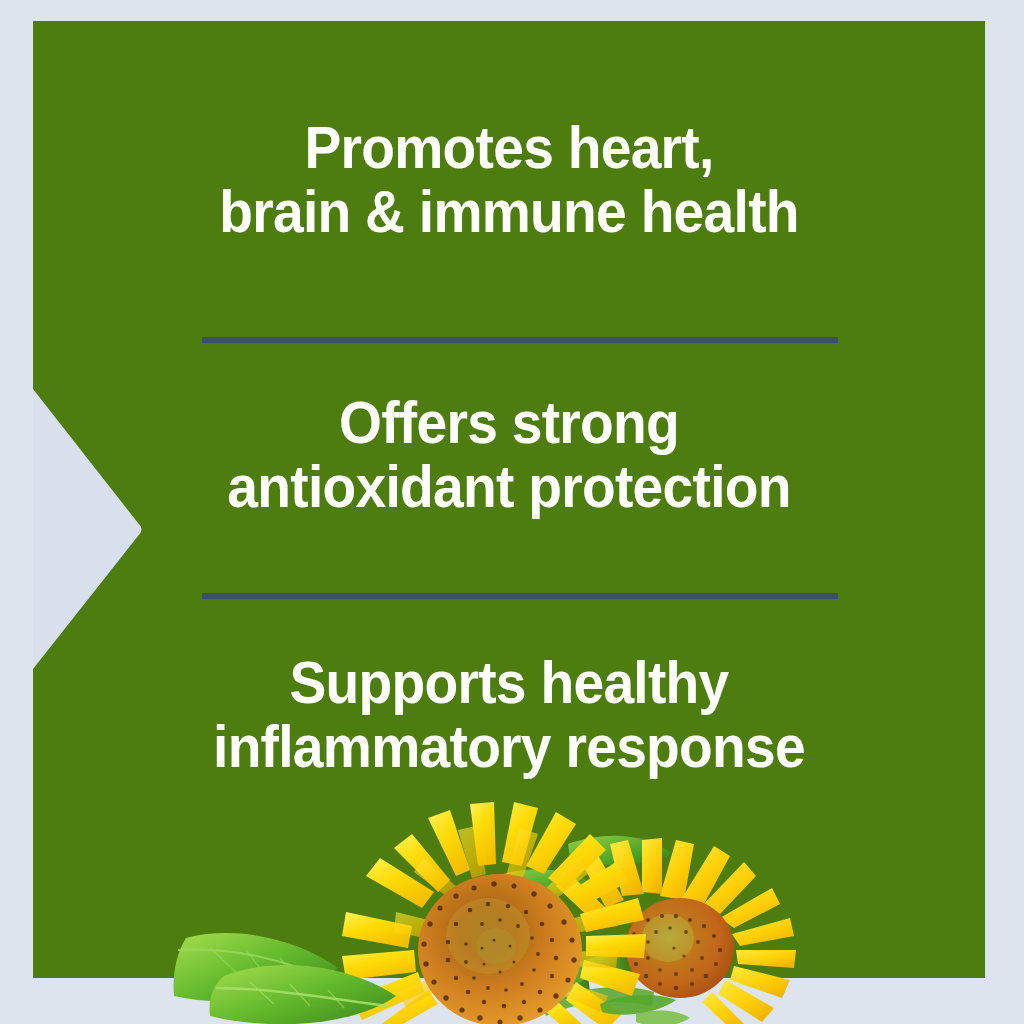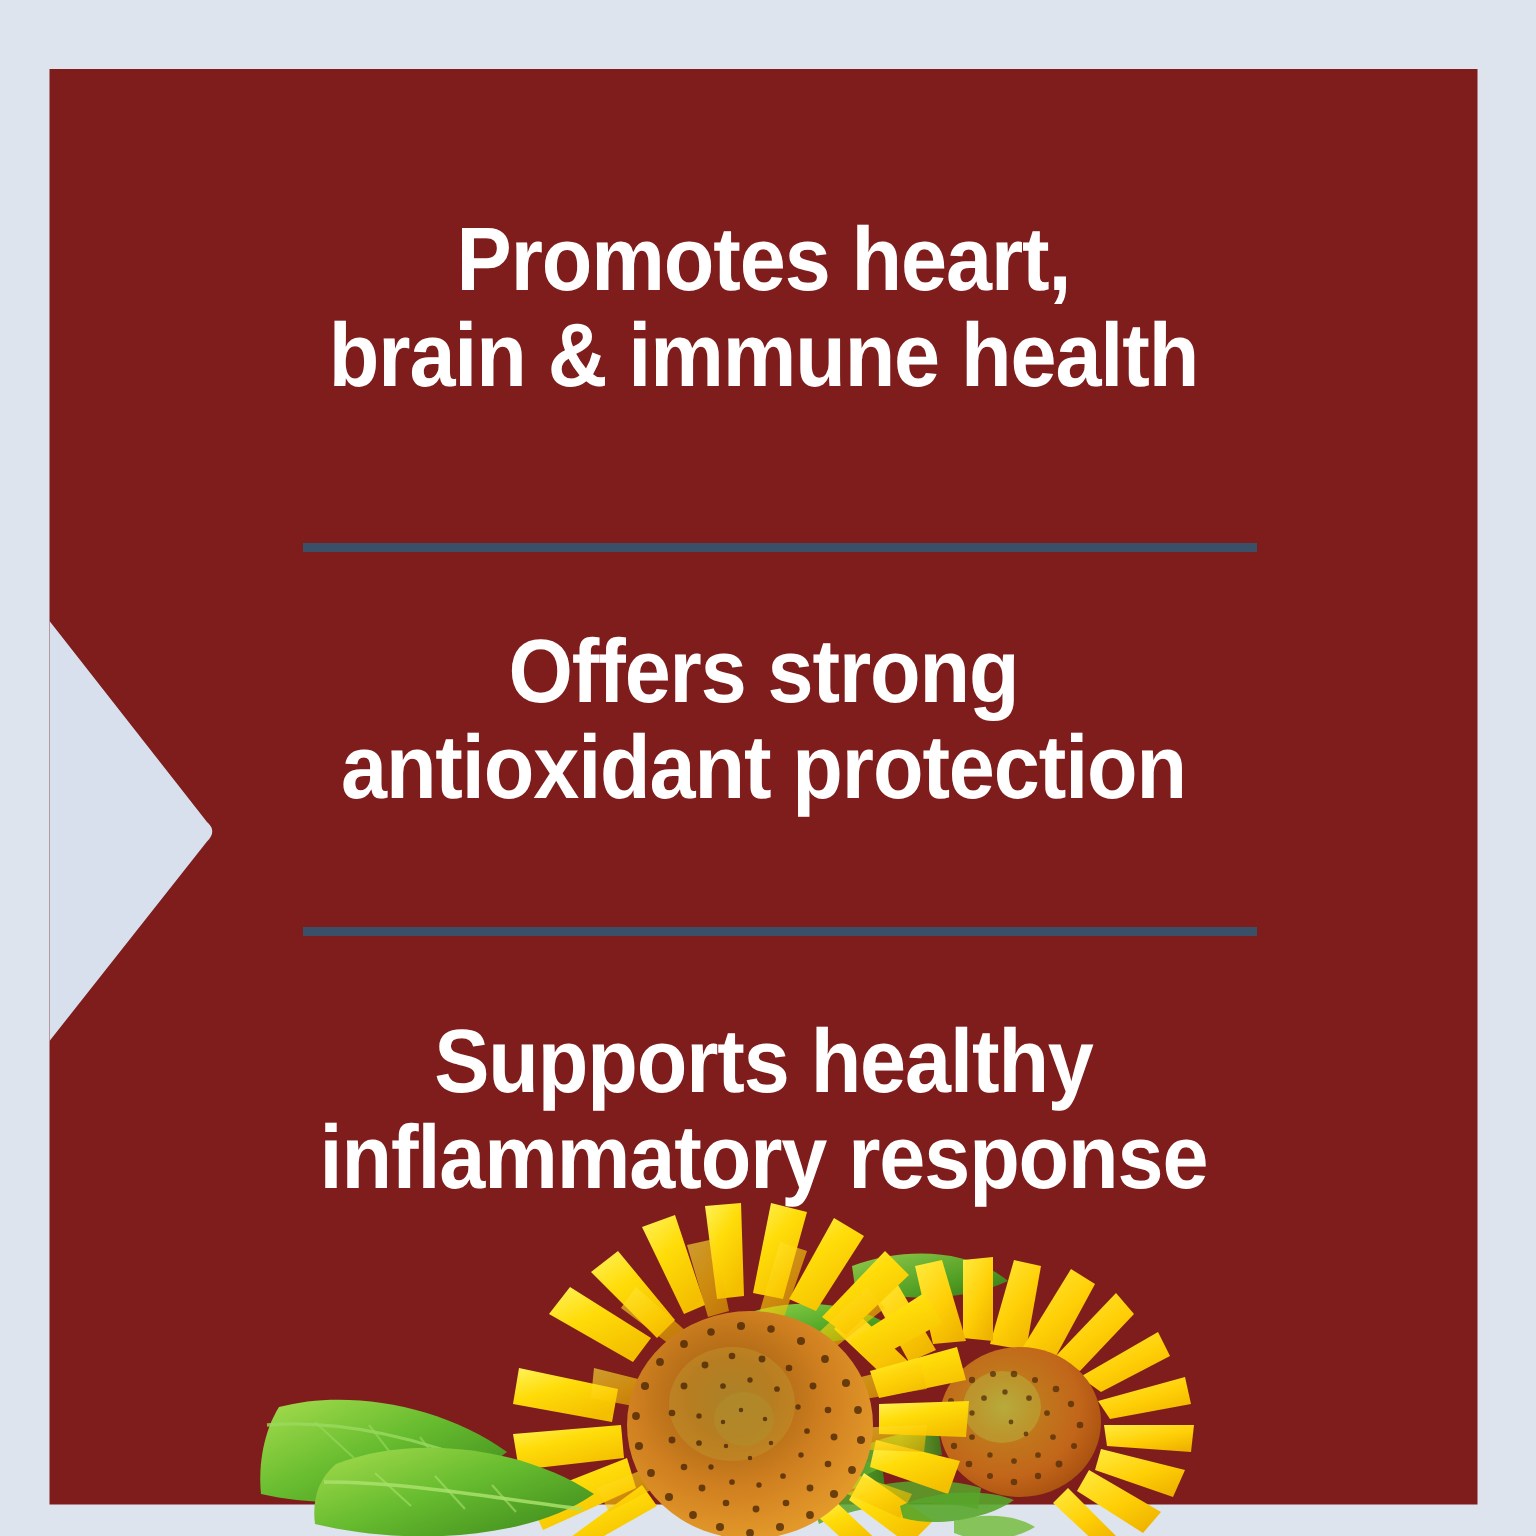--- a/index.html
+++ b/index.html
@@ -13,24 +13,24 @@
     height: 1024px;
     overflow: hidden;
     background: #dee4ee;
     font-family: "Liberation Sans", sans-serif;
   }
 
   
   #panel {
     position: absolute;
     left: 33px;
-    top: 46px;
+    top: 21px;
     width: 952px;
     height: 957px;
-    background: #7f1d1d;
+    background: #4d7c0f;
     overflow: hidden;
   }
 
   
   #chevron {
     position: absolute;
     left: 0px;
     top: 368px;
     width: 112px;
     height: 280px;

